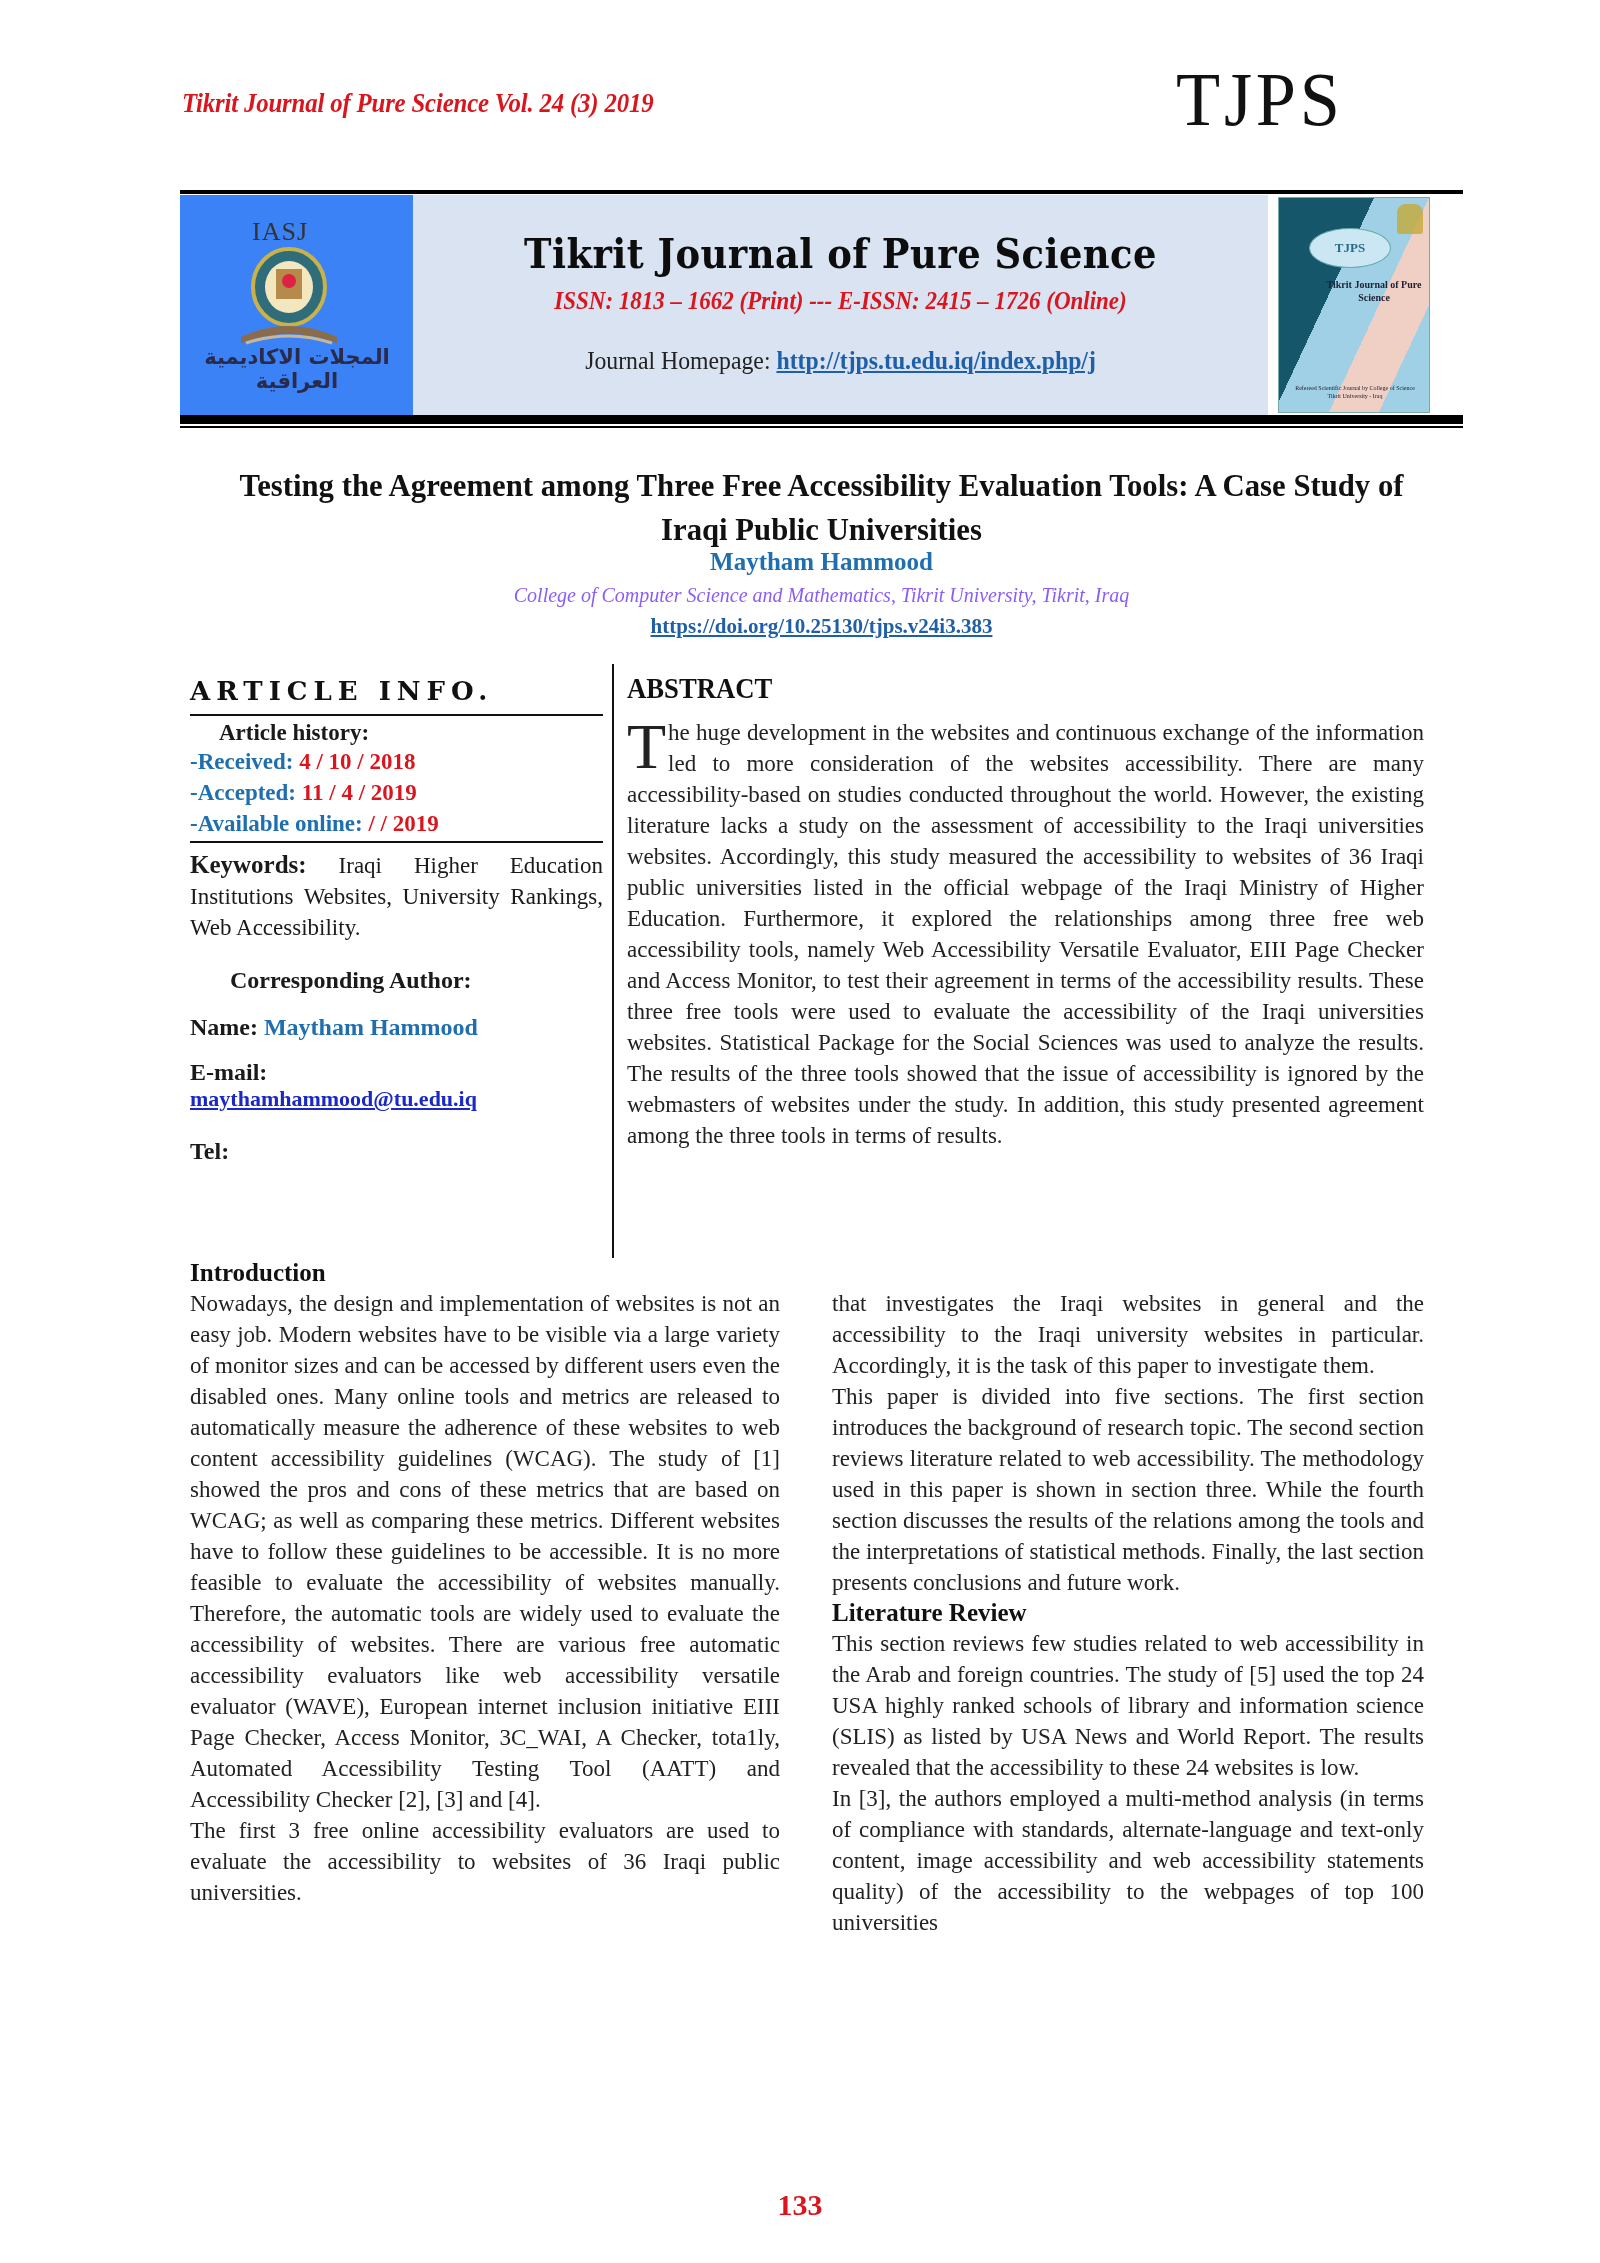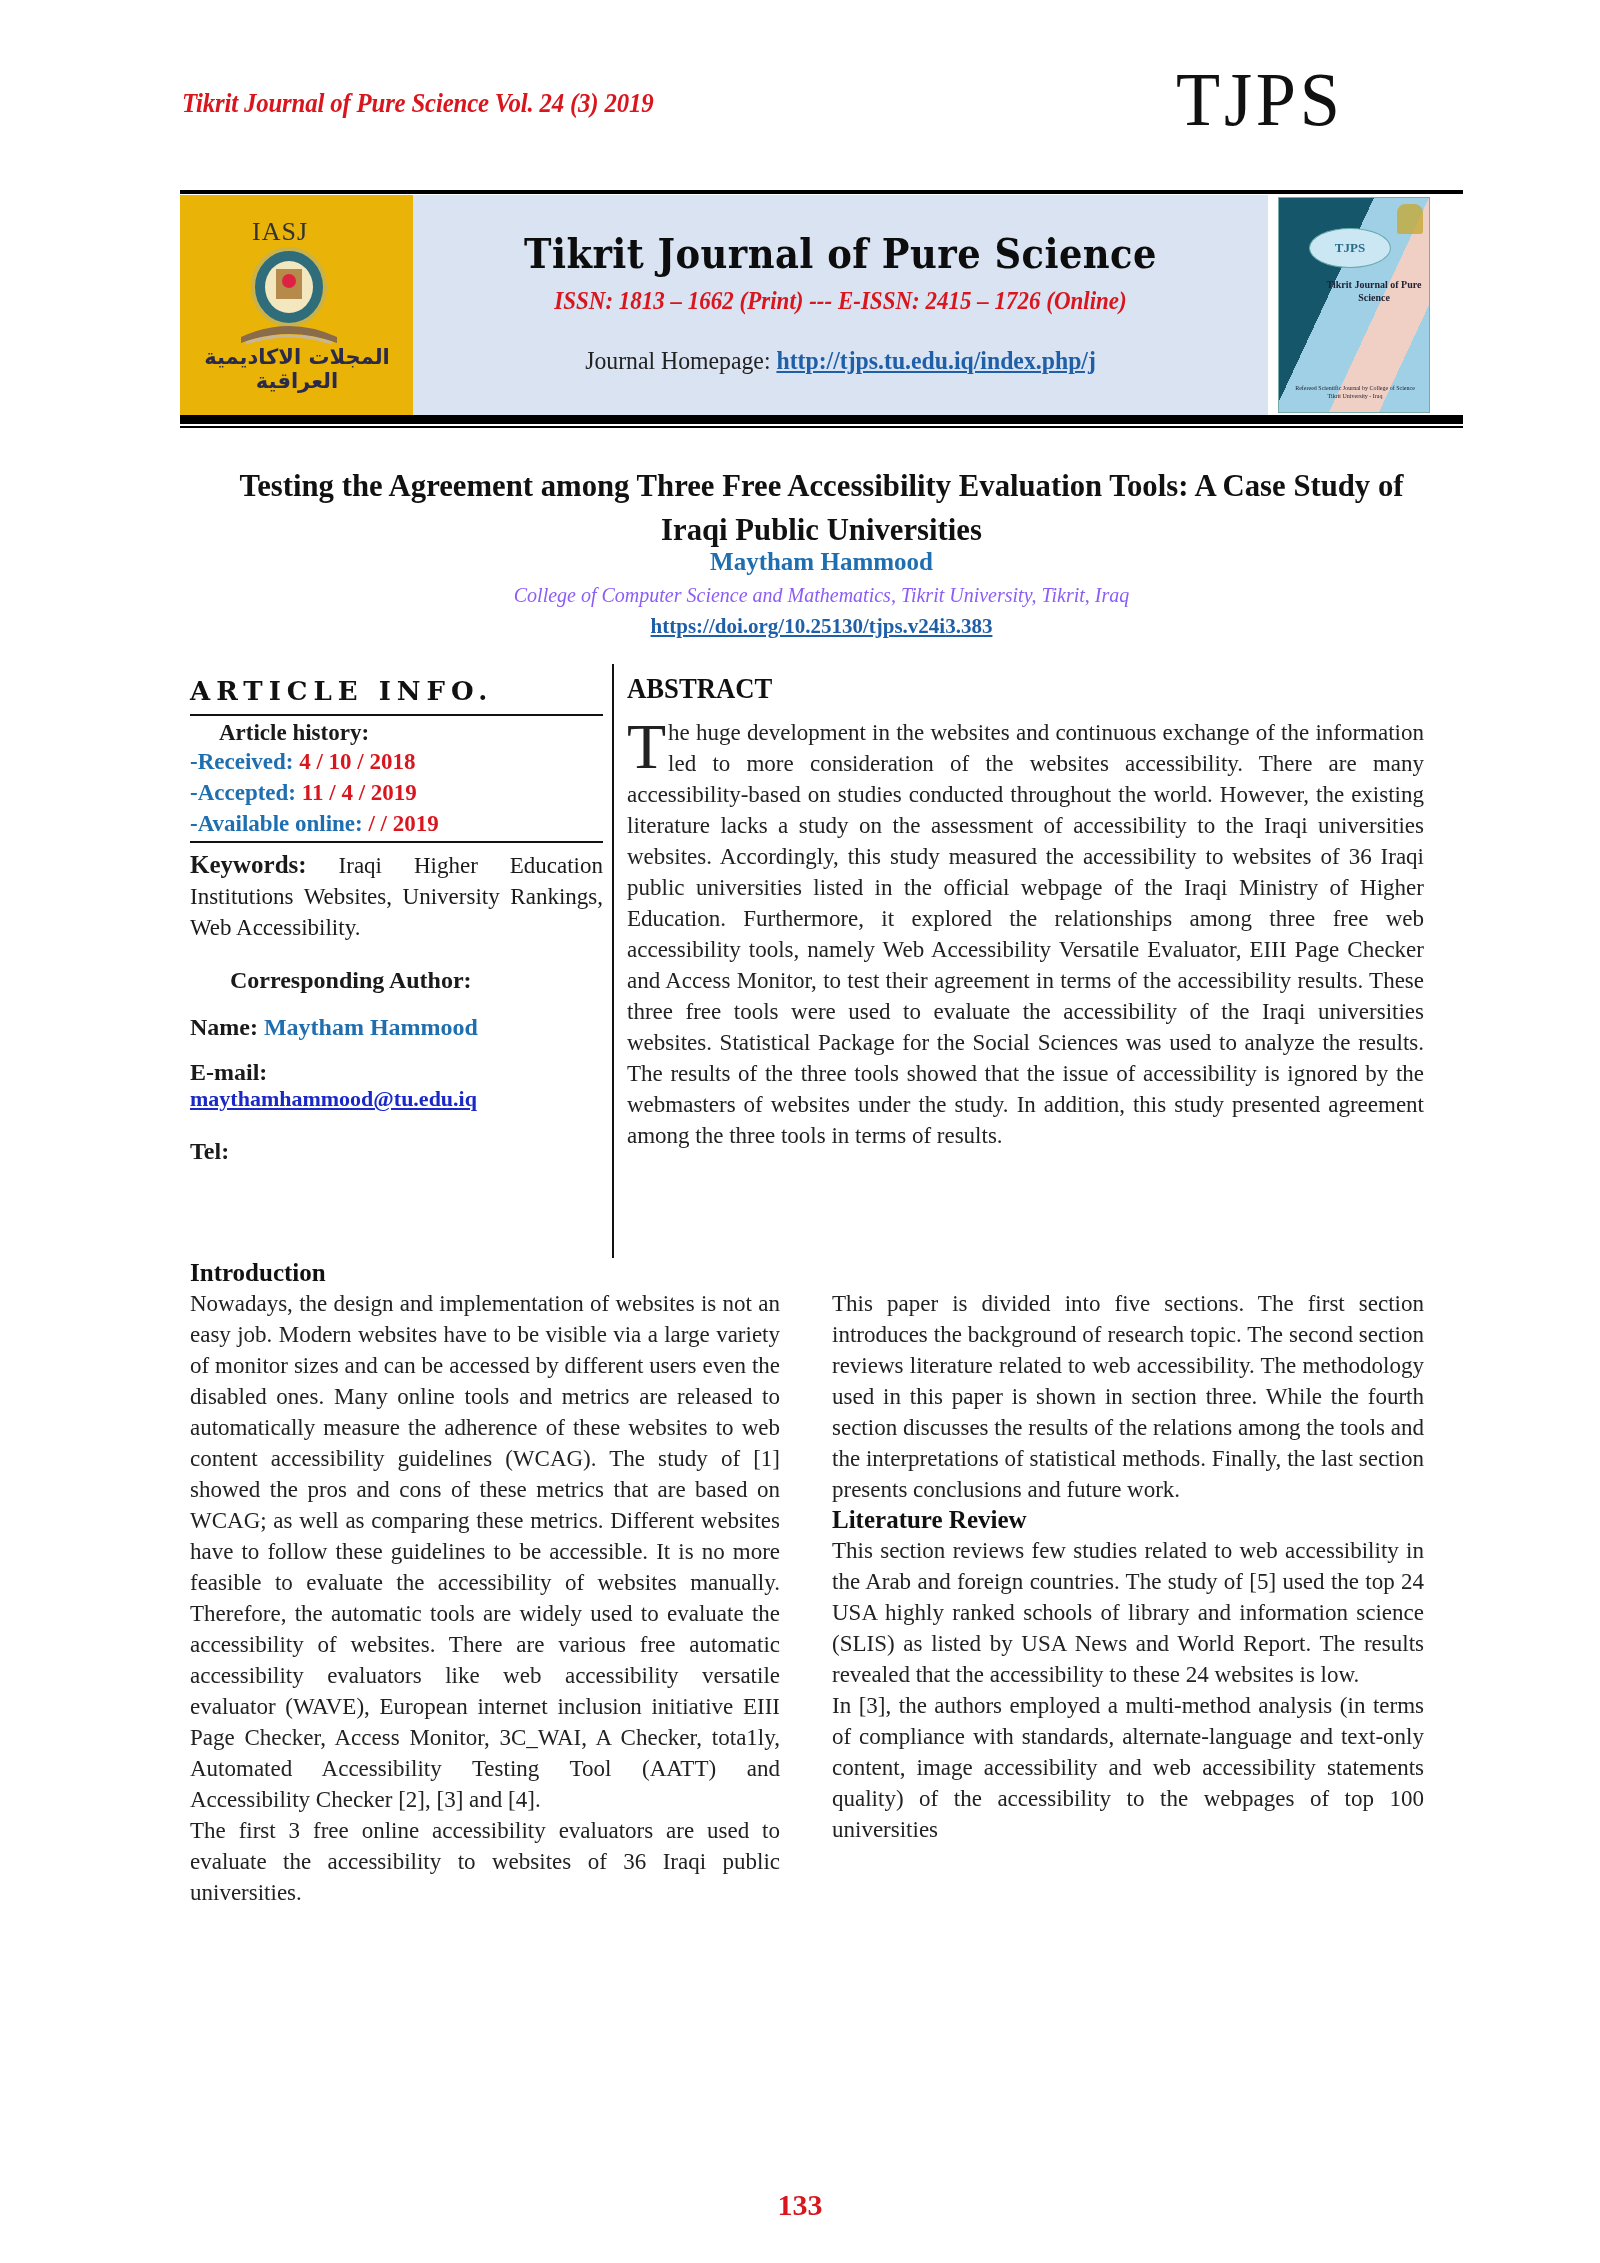--- a/index.html
+++ b/index.html
@@ -4,21 +4,21 @@
 <style>
   * { box-sizing: border-box; margin: 0; padding: 0; }
   html, body { width: 1600px; height: 2263px; background: #ffffff; }
   body { position: relative; font-family: "Liberation Serif", "DejaVu Serif", serif; color: #1a1a1a; overflow: hidden; }
 
   .running-head { position: absolute; left: 182px; top: 88px; font-style: italic; font-weight: bold; color: #d9161e; font-size: 27px; font-family: "Liberation Serif", serif; letter-spacing: -0.2px; transform: scaleX(0.92); transform-origin: left; }
   .tjps-mark { position: absolute; left: 1176px; top: 56px; font-size: 76px; color: #111; font-family: "Liberation Serif", serif; letter-spacing: 4px; transform: scaleX(0.95); transform-origin: left; }
 
   .banner-top-rule { position: absolute; left: 180px; top: 190px; width: 1283px; height: 4px; background: #000; }
   .banner { position: absolute; left: 180px; top: 195px; width: 1283px; height: 222px; }
-  .banner-logo { position: absolute; left: 0; top: 0; width: 233px; height: 222px; background: #eab308; }
+  .banner-logo { position: absolute; left: 0; top: 0; width: 233px; height: 222px; background: #3b82f6; }
   .banner-center { position: absolute; left: 233px; top: 0; width: 855px; height: 220px; background: #d9e3f1; }
   .banner-cover-wrap { position: absolute; left: 1088px; top: 0; width: 195px; height: 222px; background: #fff; }
   .banner-bottom-rule-1 { position: absolute; left: 180px; top: 415px; width: 1283px; height: 9px; background: #000; }
   .banner-bottom-rule-2 { position: absolute; left: 180px; top: 426px; width: 1283px; height: 2px; background: #000; }
 
   .iasj-text { position: absolute; left: 72px; top: 22px; font-size: 26px; color: #333; font-family: "Liberation Serif", serif; letter-spacing: 1px; }
   .iasj-emblem { position: absolute; left: 56px; top: 50px; width: 106px; height: 110px; }
   .iasj-arabic { position: absolute; left: 2px; top: 150px; width: 230px; text-align: center; font-size: 21px; font-weight: bold; color: #2a2a4a; font-family: "DejaVu Sans", sans-serif; direction: rtl; }
 
   .journal-name { position: absolute; left: 0; top: 35px; width: 855px; text-align: center; font-size: 41px; font-weight: bold; color: #0d0d0d; font-family: "DejaVu Serif", serif; letter-spacing: 0.5px; transform: scaleX(0.9); }
@@ -138,19 +138,20 @@
   </div>
 </div>
 
 <div class="body-col left-col">
   <div class="sec-head">Introduction</div>
   <p>Nowadays, the design and implementation of websites is not an easy job. Modern websites have to be visible via a large variety of monitor sizes and can be accessed by different users even the disabled ones. Many online tools and metrics are released to automatically measure the adherence of these websites to web content accessibility guidelines (WCAG). The study of [1] showed the pros and cons of these metrics that are based on WCAG; as well as comparing these metrics. Different websites have to follow these guidelines to be accessible. It is no more feasible to evaluate the accessibility of websites manually. Therefore, the automatic tools are widely used to evaluate the accessibility of websites. There are various free automatic accessibility evaluators like web accessibility versatile evaluator (WAVE), European internet inclusion initiative EIII Page Checker, Access Monitor, 3C_WAI, A Checker, tota1ly, Automated Accessibility Testing Tool (AATT) and Accessibility Checker [2], [3] and [4].</p>
   <p>The first 3 free online accessibility evaluators are used to evaluate the accessibility to websites of 36 Iraqi public universities.</p>
 </div>
 
 <div class="body-col right-col">
+  <p>that investigates the Iraqi websites in general and the accessibility to the Iraqi university websites in particular. Accordingly, it is the task of this paper to investigate them.</p>
   <p>This paper is divided into five sections. The first section introduces the background of research topic. The second section reviews literature related to web accessibility. The methodology used in this paper is shown in section three. While the fourth section discusses the results of the relations among the tools and the interpretations of statistical methods. Finally, the last section presents conclusions and future work.</p>
   <div class="sec-head">Literature Review</div>
   <p>This section reviews few studies related to web accessibility in the Arab and foreign countries. The study of [5] used the top 24 USA highly ranked schools of library and information science (SLIS) as listed by USA News and World Report. The results revealed that the accessibility to these 24 websites is low.</p>
   <p>In [3], the authors employed a multi-method analysis (in terms of compliance with standards, alternate-language and text-only content, image accessibility and web accessibility statements quality) of the accessibility to the webpages of top 100 universities</p>
 </div>
 
 <div class="page-number">133</div>
 
 </body></html>

